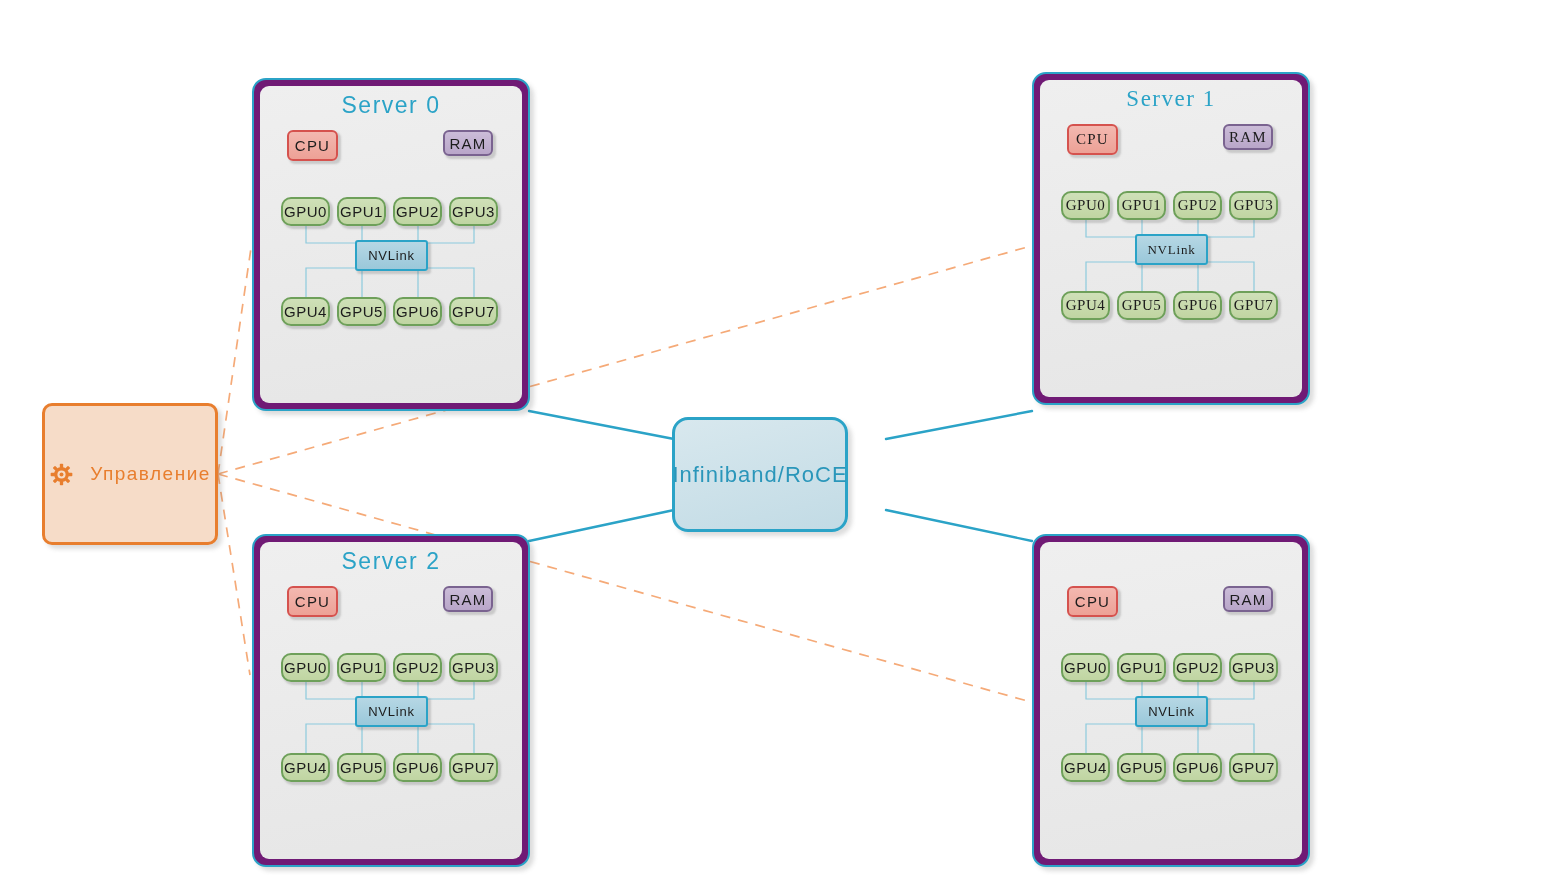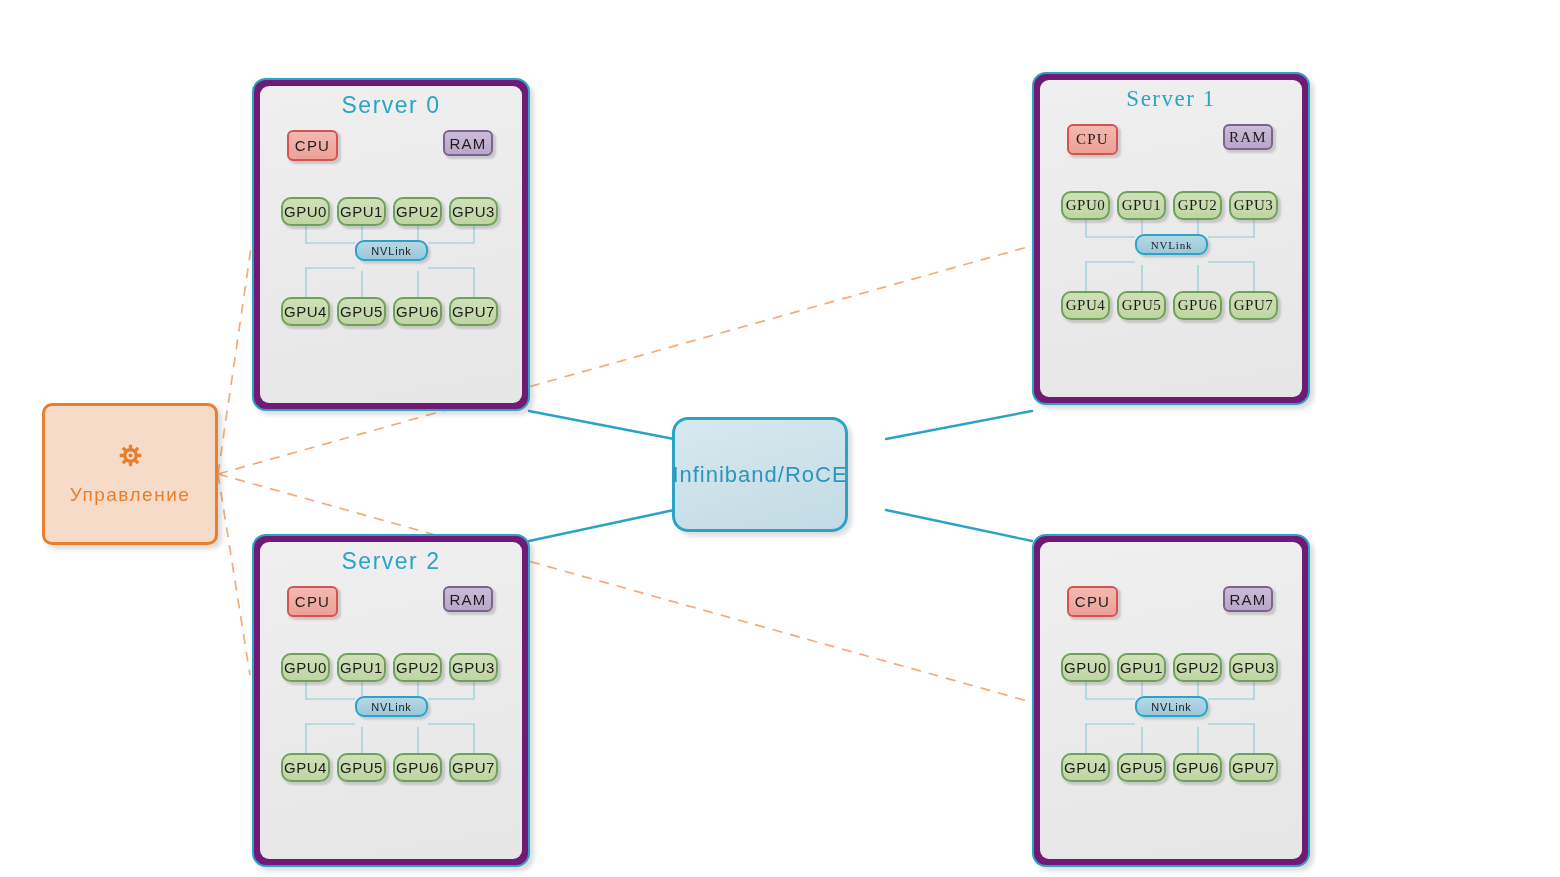--- a/index.html
+++ b/index.html
@@ -47,31 +47,31 @@
     position:absolute;display:flex;align-items:center;justify-content:center;
     box-sizing:border-box;border-radius:6px;
     font-size:15px;letter-spacing:1.2px;color:var(--ink);
     box-shadow:2.5px 2.5px 2px rgba(100,100,100,.25);
   }
   .chip.cpu{left:33px;top:50px;width:51px;height:31px;background:linear-gradient(180deg,#f3b8b0,#eda196);border:2px solid var(--cpu-border);}
   .chip.ram{left:189px;top:50px;width:50px;height:26px;background:linear-gradient(180deg,#cbbcd8,#b9a6c9);border:2px solid var(--ram-border);}
   .chip.gpu{width:49px;height:29px;background:linear-gradient(180deg,#cfe0b8,#c0d5a2);border:2px solid var(--gpu-border);border-radius:10px;font-size:15px;letter-spacing:.5px;}
   .r1{top:117px;} .r2{top:217px;}
   .c0{left:27px;} .c1{left:83px;} .c2{left:139px;} .c3{left:195px;}
-  .chip.nvlink{left:101px;top:160px;width:73px;height:21px;background:linear-gradient(180deg,#b6d7e4,#9ac8da);border:2.5px solid var(--accent-cyan);border-radius:9px;font-size:11px;letter-spacing:.8px;}
+  .chip.nvlink{left:101px;top:160px;width:73px;height:31px;background:linear-gradient(180deg,#b6d7e4,#9ac8da);border:2.5px solid var(--accent-cyan);border-radius:3px;font-size:13px;letter-spacing:.8px;}
   .conn{position:absolute;left:0;top:0;pointer-events:none;}
   .conn path{stroke:var(--cyan-light);stroke-width:1.2;fill:none;}
 
   
   .mgmt{
     position:absolute;left:42px;top:403px;width:176px;height:142px;z-index:1;
     box-sizing:border-box;background:var(--mgmt-fill);
     border:3px solid var(--orange);border-radius:10px;
     box-shadow:4px 4px 4px rgba(100,100,100,.22);
-    display:flex;flex-direction:column;align-items:center;justify-content:center;gap:16px;
+    display:flex;flex-direction:row;align-items:center;justify-content:center;gap:16px;
   }
   .mgmt-label{font-size:19px;letter-spacing:1.5px;color:var(--orange);}
 
   
   .network{
     position:absolute;left:672px;top:417px;width:176px;height:115px;z-index:1;
     box-sizing:border-box;
     background:linear-gradient(165deg,var(--ib-fill-1),var(--ib-fill-2));
     border:3px solid var(--accent-cyan);border-radius:16px;
     box-shadow:4px 4px 4px rgba(100,100,100,.22);

